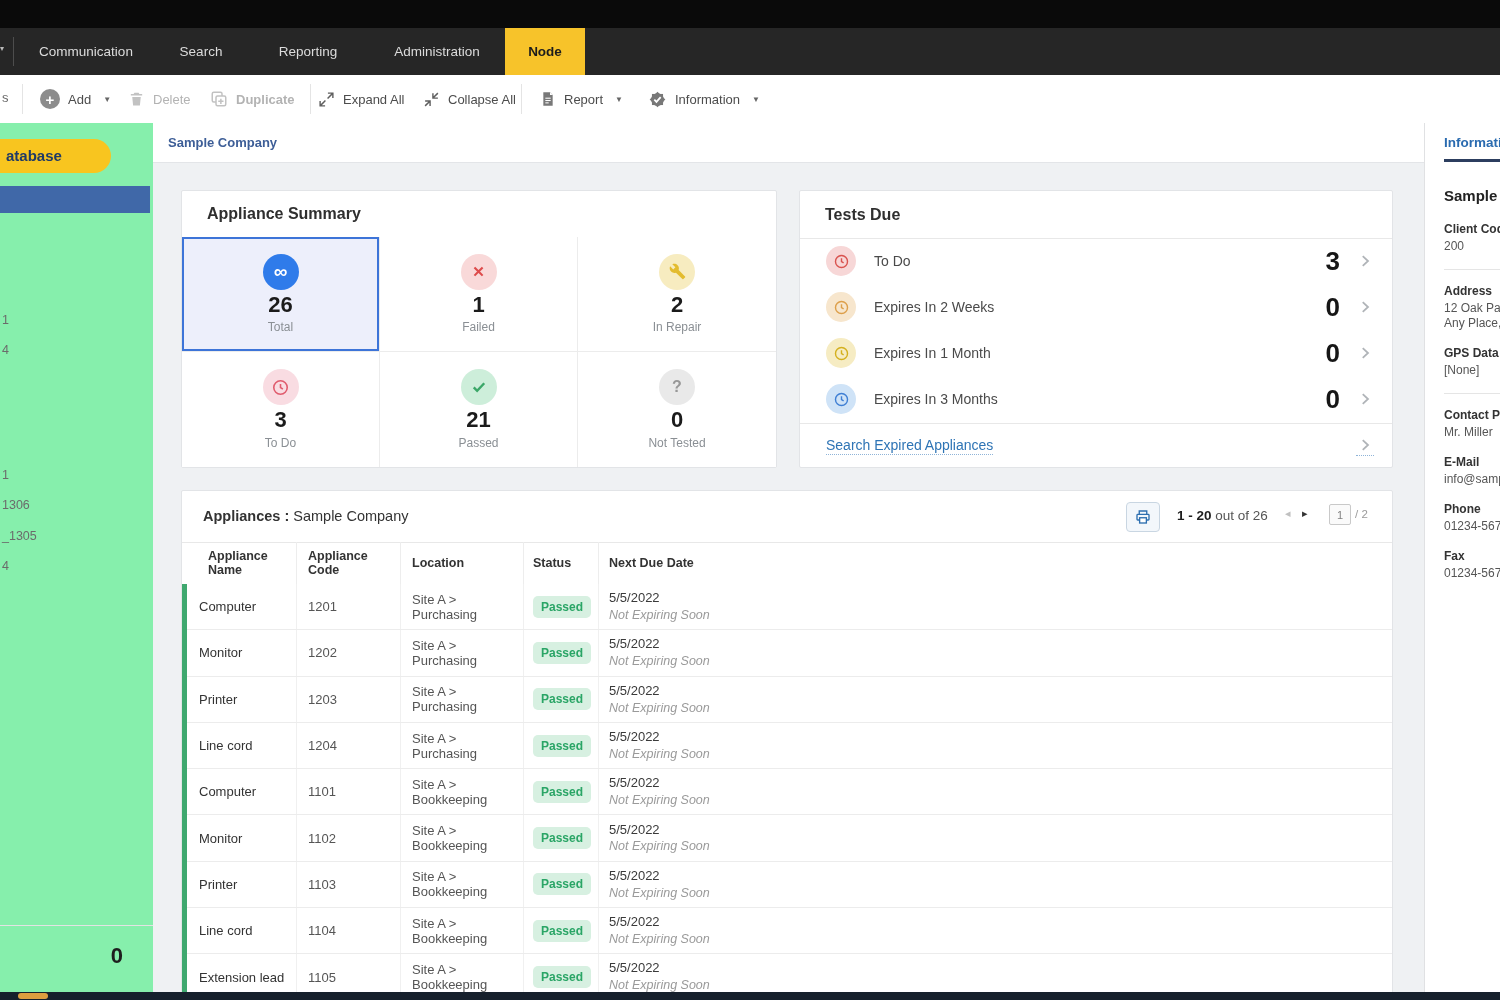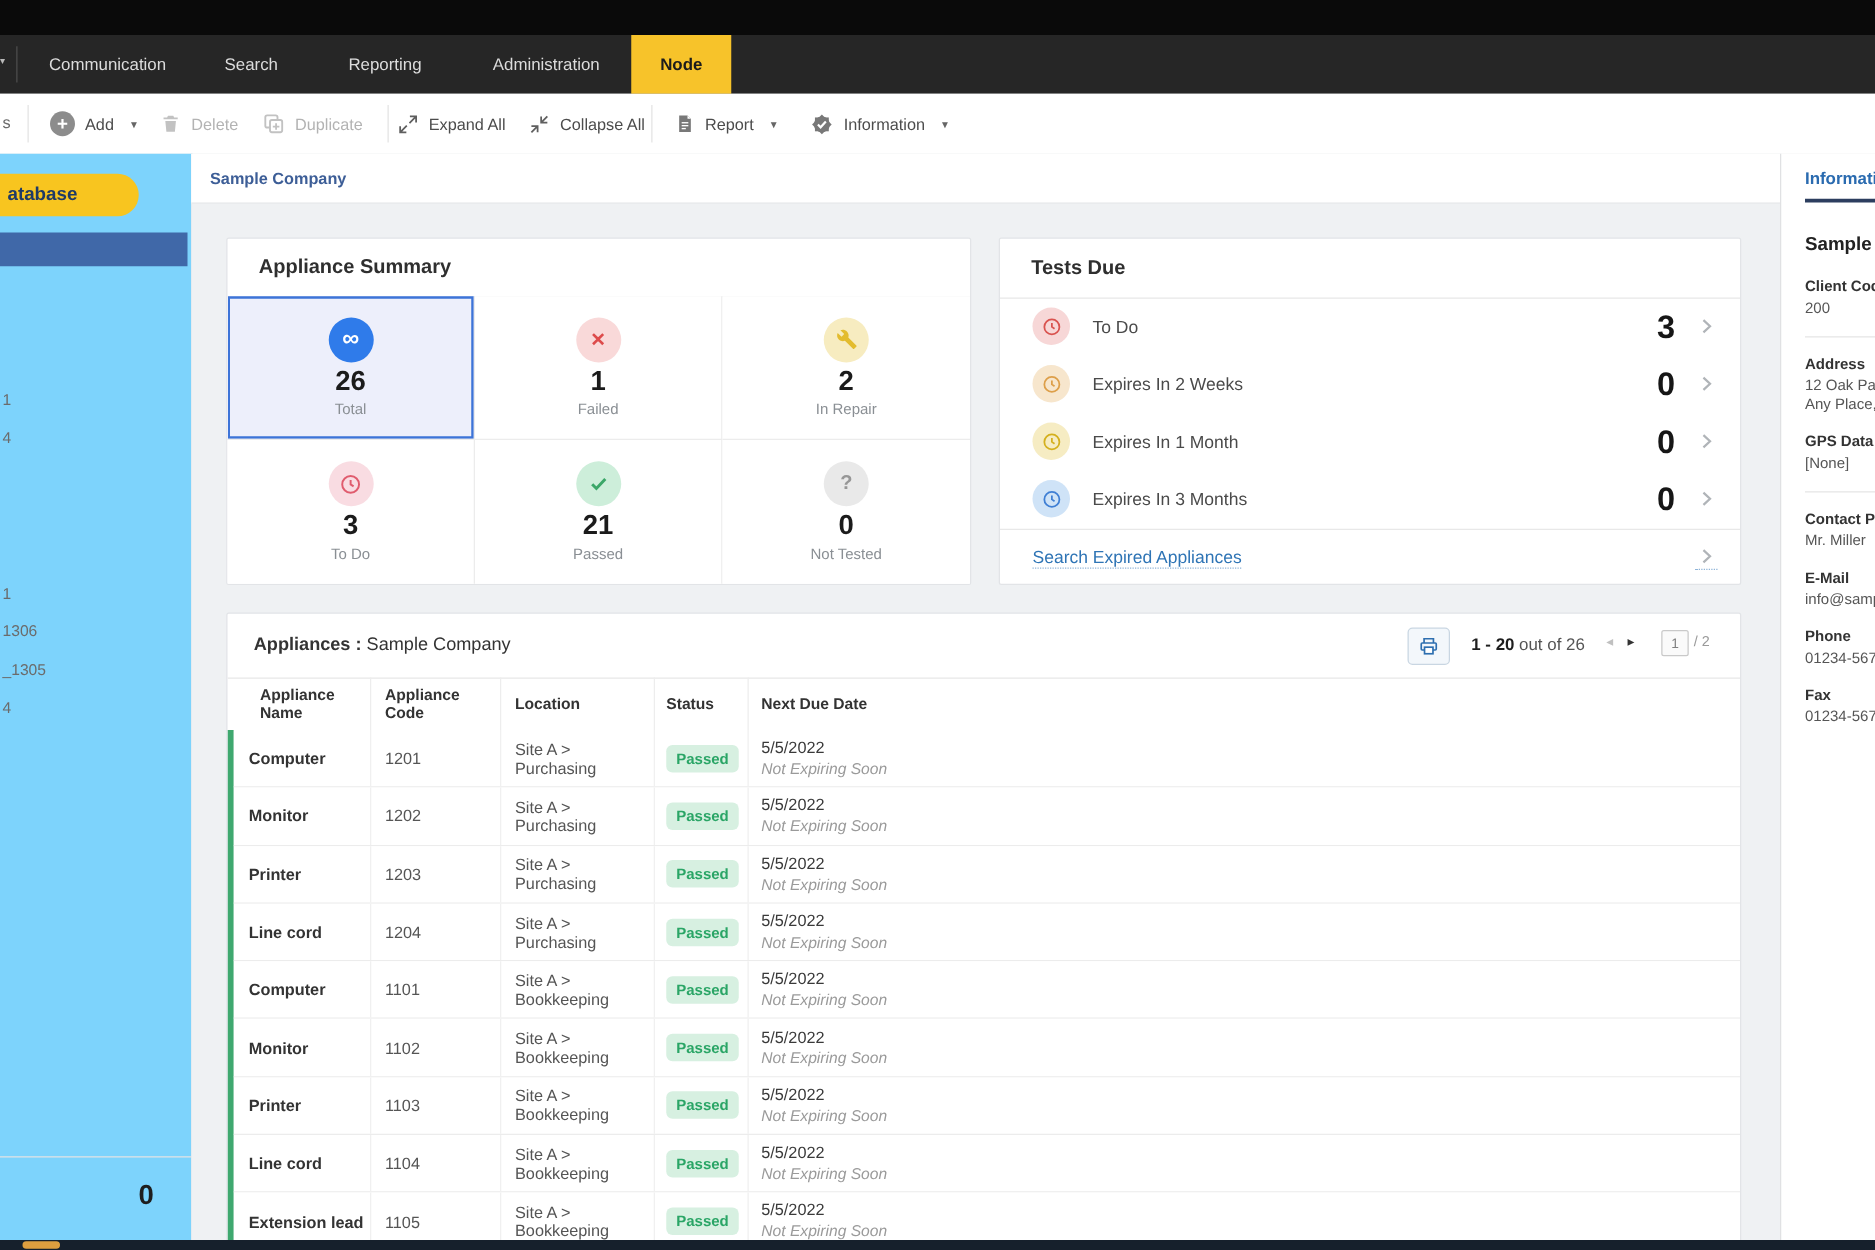--- a/index.html
+++ b/index.html
@@ -22,21 +22,21 @@
   #toolbar{left:0;top:75px;width:1500px;height:48px;background:#ffffff;border-bottom:1px solid #e2e3e5;}
   #toolbar .frag{left:2px;top:15px;color:#6b6b6b;font-size:13px;}
   .tb-div{top:9px;width:1px;height:30px;background:#e4e4e4;}
   .tbgroup{top:0;height:48px;display:flex;align-items:center;gap:8px;cursor:pointer;}
   .tbgroup .lbl{font-size:13px;color:#4c4c4c;white-space:nowrap;}
   .tbgroup.disabled .lbl{color:#b3b3b3;}
   .tbgroup .caret{font-size:8px;color:#666;margin-left:4px;}
   .addcircle{width:20px;height:20px;border-radius:50%;background:#8c8c8c;color:#fff;
     display:flex;align-items:center;justify-content:center;font-size:15px;font-weight:bold;line-height:1;}
   
-  #sidebar{left:0;top:123px;width:153px;height:869px;background:#7dd3fc;border-right:1px solid #d8dadd;}
+  #sidebar{left:0;top:123px;width:153px;height:869px;background:#86efac;border-right:1px solid #d8dadd;}
   #db-pill{left:-46px;top:16px;width:157px;height:34px;background:#f8c51f;border-radius:0 17px 17px 0;}
   #db-pill span{position:absolute;left:52px;top:8px;font-size:15px;font-weight:bold;color:#1f3a66;}
   #sel-bar{left:0;top:63px;width:150px;height:27px;background:#4068a8;}
   .treefrag{left:2px;font-size:12.5px;color:#6b6b6b;white-space:nowrap;}
   #side-divider{left:0;top:802px;width:153px;height:1px;background:#e3e3e3;}
   #side-count{right:30px;top:820px;font-size:22px;font-weight:bold;color:#1e1e1e;}
   
   #content{left:153px;top:123px;width:1271px;height:877px;background:#eff1f3;}
   #breadcrumb-bar{left:0;top:0;width:1271px;height:39px;background:#ffffff;border-bottom:1px solid #e3e5e8;}
   #breadcrumb-bar span{position:absolute;left:15px;top:12px;font-size:13px;font-weight:bold;color:#3d5e97;cursor:pointer;}
@@ -95,21 +95,21 @@
   .trow{display:flex;height:46.3px;border-bottom:1px solid #ececec;box-sizing:border-box;background:#fff;cursor:pointer;}
   .tc{display:flex;flex-direction:column;justify-content:center;font-size:13px;color:#555;
     border-right:1px solid #f0f0f0;box-sizing:border-box;}
   .tc:last-child{border-right:none;}
   .w-name{width:110px;padding-left:12px;} .w-code{width:104px;padding-left:11px;}
   .w-loc{width:123px;padding-left:11px;} .w-status{width:75px;padding-left:9px;}
   .w-date{flex:1;padding-left:10px;}
   .hw-name{width:115px;padding-left:26px;} .hw-code{width:104px;padding-left:11px;}
   .hw-loc{width:123px;padding-left:11px;} .hw-status{width:75px;padding-left:9px;}
   .hw-date{flex:1;padding-left:10px;}
-  .tc.nm{font-weight:bold;color:#333;}
+  .tc.nm{font-weight:normal;color:#333;}
   .badge{display:inline-block;background:#d7f0e1;color:#2aa566;font-size:12px;font-weight:bold;
     padding:4px 8px;border-radius:5px;align-self:flex-start;}
   .d1{font-size:13px;color:#3a3a3a;line-height:1.3;}
   .d2{font-size:12.5px;color:#9a9a9a;font-style:italic;line-height:1.3;}
   
   #infopanel{left:1424px;top:123px;width:76px;height:877px;background:#ffffff;border-left:1px solid #e0e1e3;}
   #ip-tab{position:absolute;left:19px;top:12px;font-size:13.5px;font-weight:bold;color:#2a6bb0;white-space:nowrap;cursor:pointer;}
   #ip-underline{position:absolute;left:19px;top:36px;width:90px;height:3px;background:#2c3e5f;}
   #ip-body{position:absolute;left:19px;top:64px;width:200px;}
   #ip-heading{font-size:15px;font-weight:bold;color:#222;white-space:nowrap;margin-bottom:18px;}
@@ -159,21 +159,21 @@
 
   <div class="abs tbgroup disabled" style="left:128px;">
     <span>
       <svg width="17" height="18" viewBox="0 0 24 24">
           <path fill="#c2c2c2" d="M9 3h6l1 2h4v2H4V5h4l1-2zM6 9h12l-1.2 12H7.2L6 9z"></path>
         </svg>
     </span>
     <span class="lbl">Delete</span>
   </div>
 
-  <div class="abs tbgroup disabled" style="left:210px;">
+  <div class="abs tbgroup disabled" style="left:210px;font-weight:bold;">
     <span>
       <svg width="18" height="18" viewBox="0 0 24 24" fill="none" stroke="#c2c2c2" stroke-width="2">
         <rect x="3" y="3" width="13" height="13" rx="2"></rect>
           <rect x="8" y="8" width="13" height="13" rx="2" fill="#fff"></rect>
         <path d="M14.5 11.5v7M11 15h7"></path>
         </svg>
     </span>
     <span class="lbl">Duplicate</span>
   </div>
 

